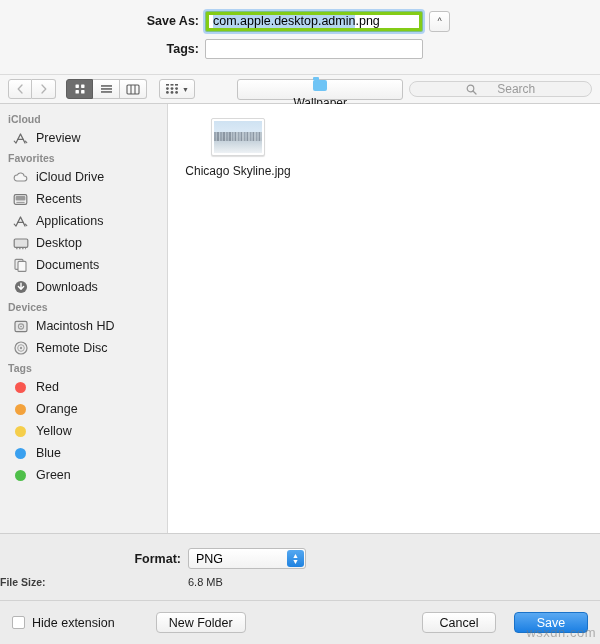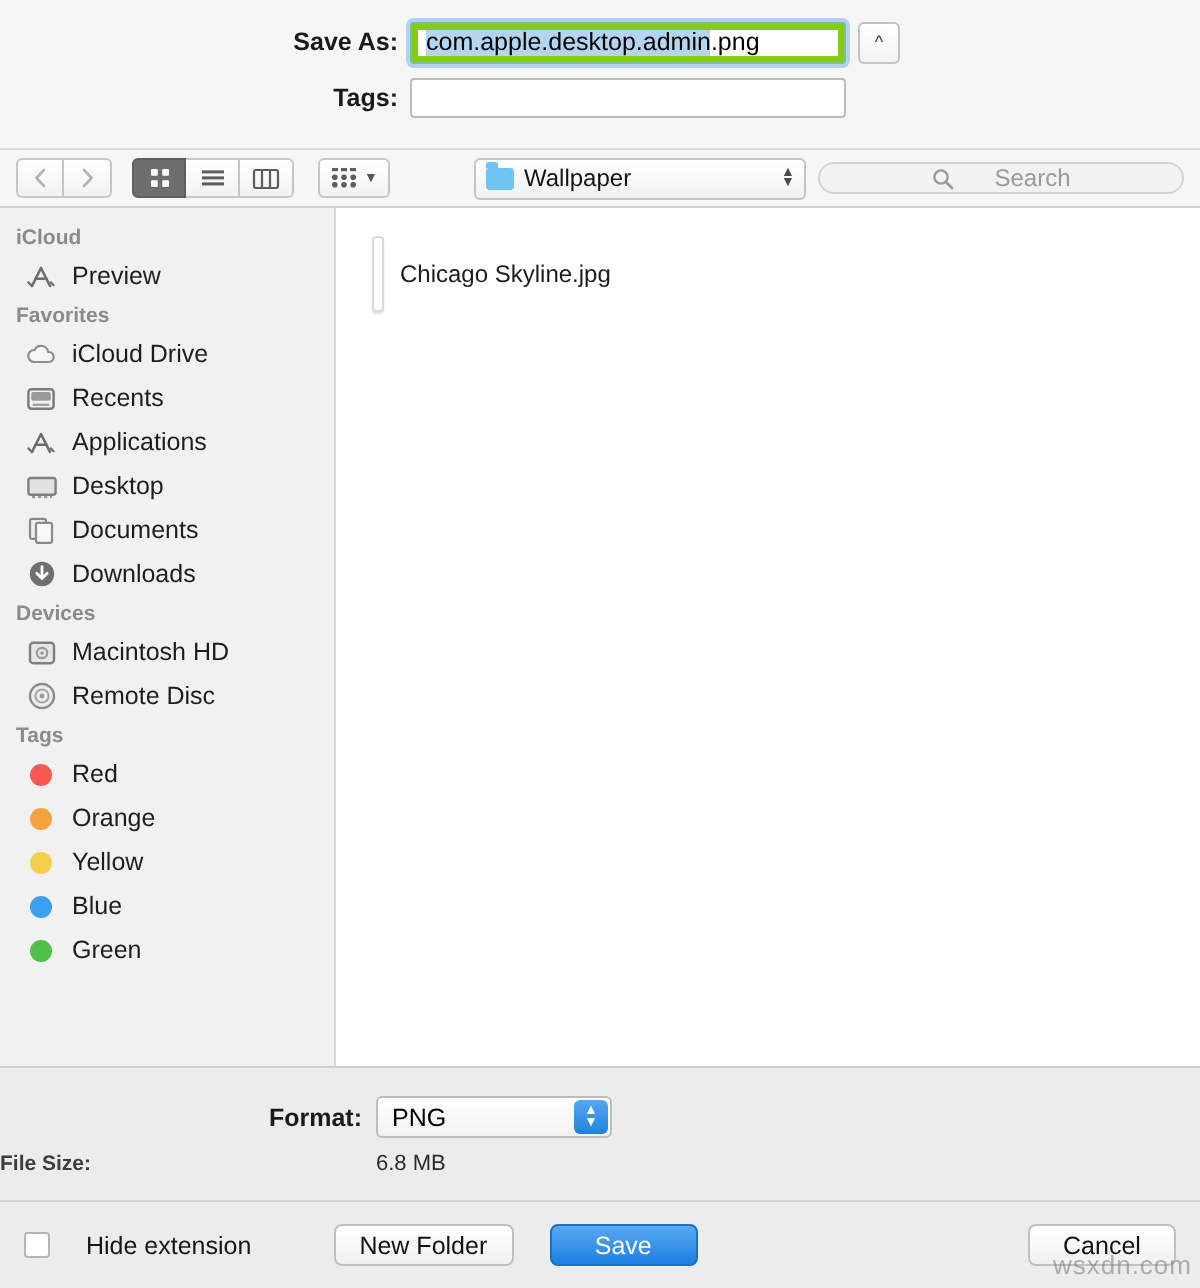--- a/index.html
+++ b/index.html
@@ -125,20 +125,21 @@
   .pathpop {
     height: 21px;
     width: 178px;
     margin-left: 36px;
     border: 1px solid #c4c4c4;
     border-radius: 3px;
     background: linear-gradient(#ffffff,#f1f1f1);
     display: flex; align-items: center;
     padding: 0 5px;
     gap: 5px;
+    flex-direction: column;
   }
   .folder-ic {
     width: 14px; height: 11px;
     background: #6fc4f5;
     border-radius: 1.5px 2px 2px 2px;
     position: relative;
     flex: 0 0 auto;
   }
   .folder-ic::before {
     content: ""; position: absolute;
@@ -196,21 +197,21 @@
   .dot { width: 11px; height: 11px; border-radius: 50%; display: block; }
 
   .filepane {
     flex: 1 1 auto;
     background: #fff;
     position: relative;
     padding: 14px 0 0 18px;
   }
   .file-item {
     width: 104px;
-    display: flex; flex-direction: row; align-items: center;
+    display: flex; flex-direction: column; align-items: center;
     gap: 8px;
   }
   .thumb {
     width: 54px; height: 38px;
     background: #fff;
     border: 1px solid #d9d9d9;
     border-radius: 2px;
     box-shadow: 0 1px 1px rgba(0,0,0,.13);
     padding: 2px;
   }
@@ -277,21 +278,21 @@
   
   .footer {
     flex: 0 0 auto;
     height: 44px;
     background: #ececec;
     border-top: 1px solid #d2d2d2;
     display: flex; align-items: center;
     padding: 0 12px;
     gap: 10px;
   }
-  .check-wrap { display: flex; align-items: flex-start; gap: 18px; }
+  .check-wrap { display: flex; align-items: flex-start; gap: 7px; }
   .checkbox {
     width: 13px; height: 13px;
     border: 1px solid #b5b5b5; border-radius: 2px;
     background: #fff;
   }
   .check-label { font-size: 12.5px; color: #151515; }
   .btn {
     height: 21px; min-width: 74px;
     border: 1px solid #c0c0c0; border-radius: 4px;
     background: linear-gradient(#ffffff,#f0f0f0);
@@ -591,19 +592,19 @@
       <div class="size-val">6.8 MB</div>
     </div>
   </div>
 
   <div class="footer">
     <div class="check-wrap">
       <span class="checkbox"></span>
       <span class="check-label">Hide extension</span>
     </div>
     <div class="btn newfolder">New Folder</div>
+    <div class="btn cancel">Cancel</div>
     <div class="btn save">Save</div>
-    <div class="btn cancel">Cancel</div>
   </div>
 
   <div class="watermark">wsxdn.com</div>
 
 </div>
 
 </body></html>

